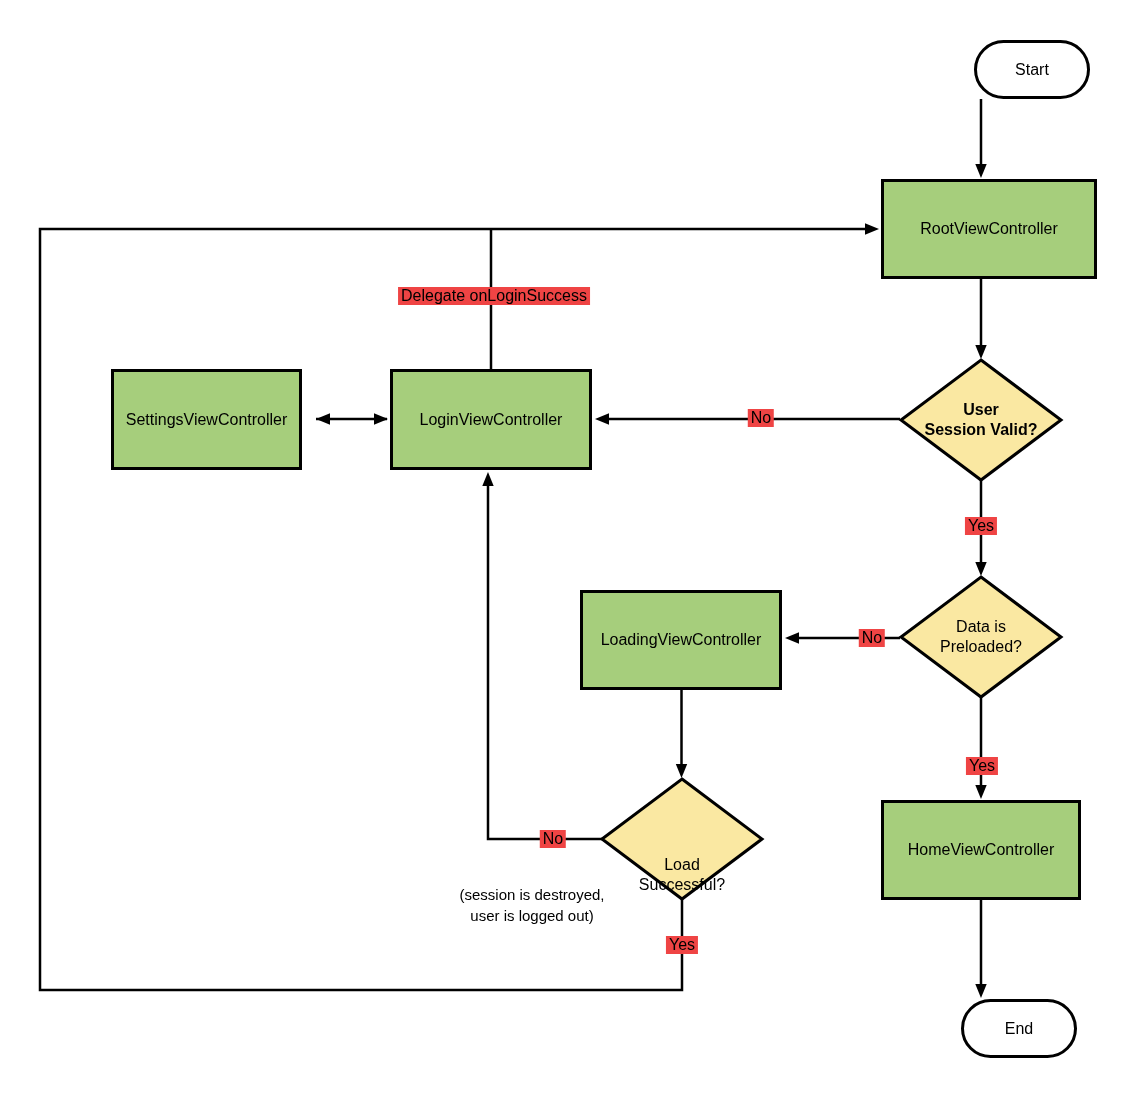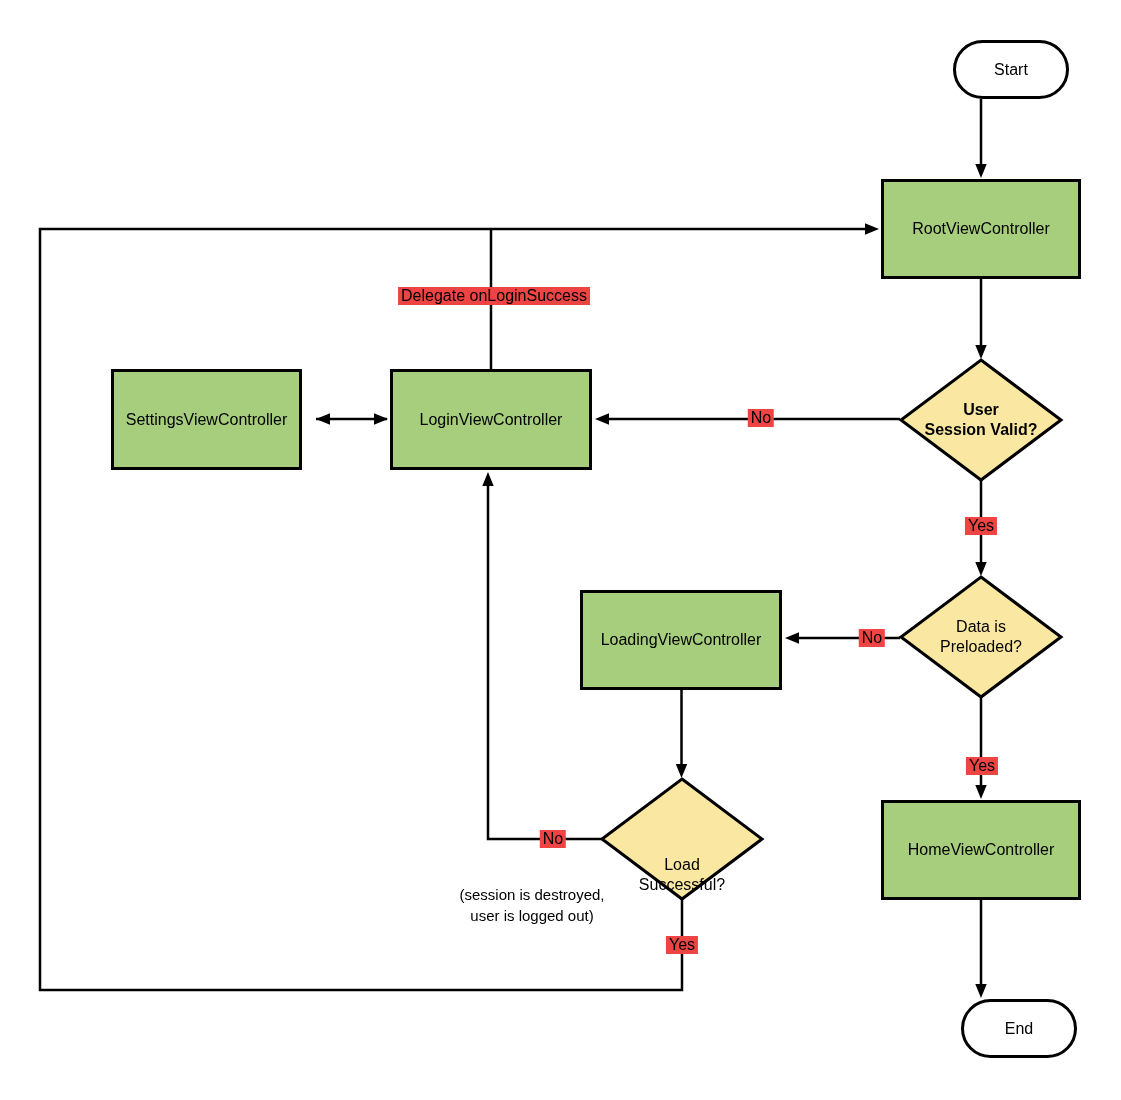--- a/index.html
+++ b/index.html
@@ -63,25 +63,25 @@
       <polygon points="388,419 374,413.3 374,424.7"></polygon>
       <polygon points="981,998 975.3,984 986.7,984"></polygon>
     </g>
     <g fill="#FAE8A2" stroke="#000000" stroke-width="3">
       <polygon points="981,360 1061,420 981,480 901,420"></polygon>
       <polygon points="981,577 1061,637 981,697 901,637"></polygon>
       <polygon points="682,779 762,839 682,899 602,839"></polygon>
     </g>
   </svg>
 
-  <div class="node terminator" style="left:953px; top:40px;  width:116px; height:59px;">
+  <div class="node terminator" style="left:974px; top:40px;  width:116px; height:59px;">
     <span>Start</span>
   </div>
 
-  <div class="node process" style="left:881px; top:179px; width:200px; height:100px;">
+  <div class="node process" style="left:881px; top:179px; width:216px; height:100px;">
     <span>RootViewController</span>
   </div>
 
   <div class="node process" style="left:111px; top:369px; width:191px; height:101px;">
     <span>SettingsViewController</span>
   </div>
 
   <div class="node process" style="left:390px; top:369px; width:202px; height:101px;">
     <span>LoginViewController</span>
   </div>

